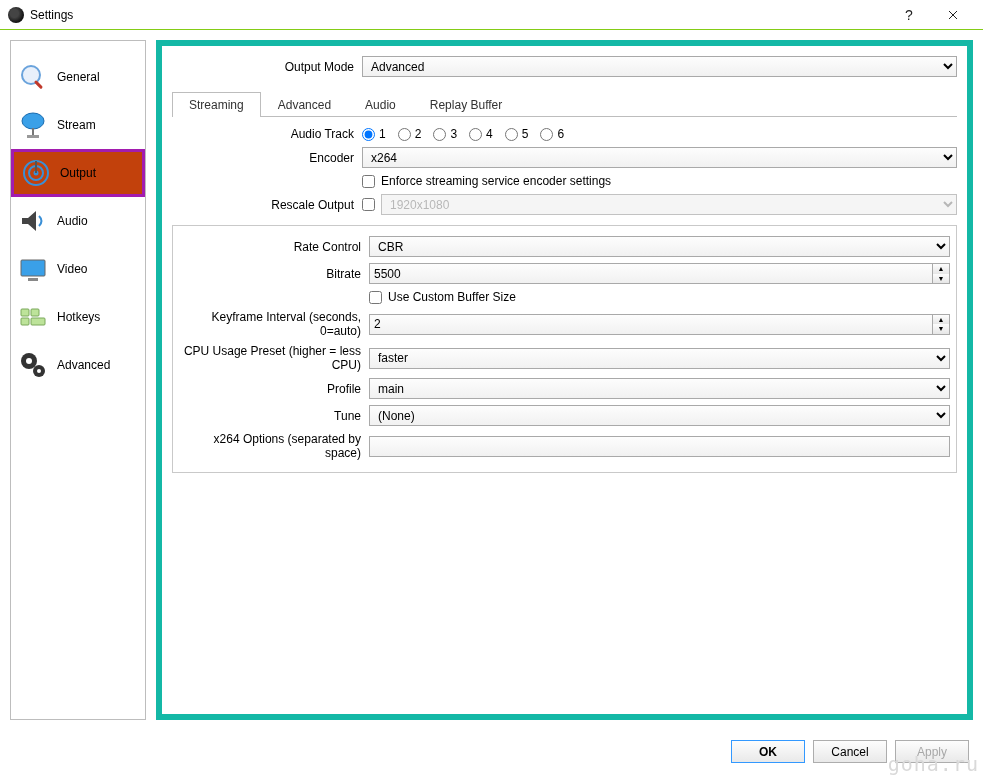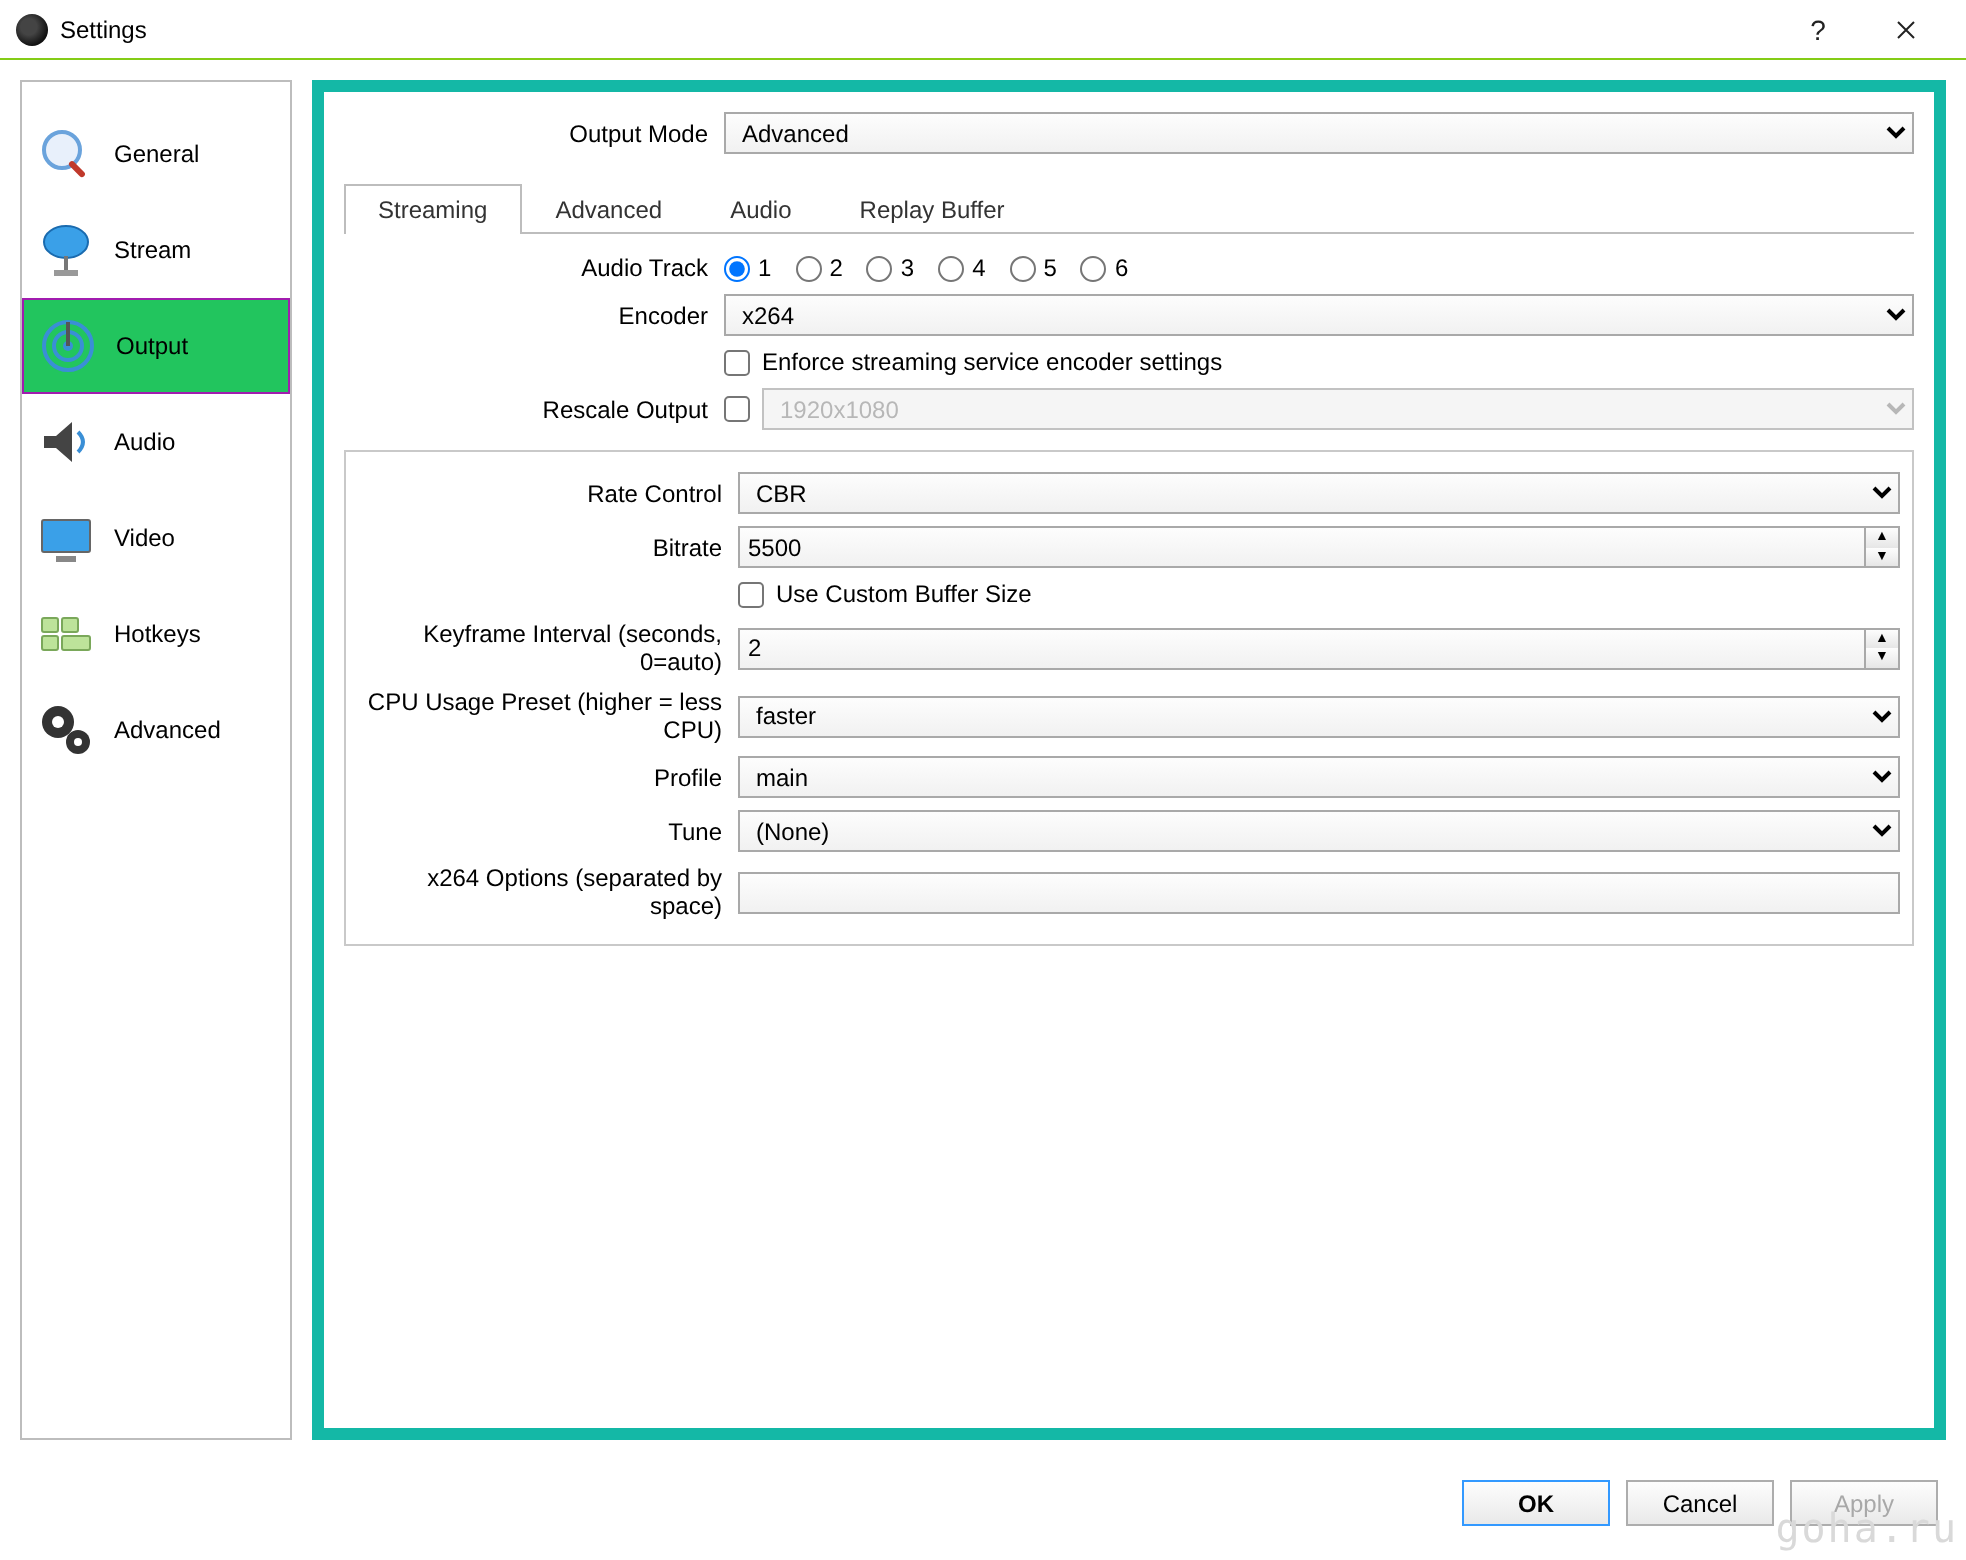--- a/index.html
+++ b/index.html
@@ -11,21 +11,21 @@
   .title-text { flex: 0 0 auto; }
   .title-spacer { flex: 1; }
   .title-btn { width: 44px; height: 28px; display: flex; align-items: center; justify-content: center; color: #222; }
   .title-btn.help { font-size: 14px; }
   .title-btn.close { font-size: 14px; }
 
   
   .main { display: flex; height: 700px; padding: 10px; gap: 10px; }
   .sidebar { width: 136px; border: 1px solid #bdbdbd; background: #fff; padding-top: 12px; }
   .side-item { height: 48px; display: flex; align-items: center; gap: 8px; padding: 0 6px; cursor: default; }
-  .side-item.selected { background: #22c55e; border: 1px solid #a21caf; }
+  .side-item.selected { background: #c2410c; border: 3px solid #a21caf; }
   .side-icon { width: 32px; height: 32px; display: flex; align-items: center; justify-content: center; }
 
   
   .content { flex: 1; border: 6px solid #14b8a6; background: #fff; padding: 10px 10px 10px 10px; display: flex; flex-direction: column; }
   .row { display: flex; align-items: center; margin-bottom: 6px; }
   .row-label { width: 190px; text-align: right; padding-right: 8px; }
   .row-control { flex: 1; display: flex; align-items: center; gap: 6px; }
   
   select, input[type="text"] { width: 100%; height: 21px; border: 1px solid #a9a9a9; background: linear-gradient(#fdfdfd, #f1f1f1); padding: 0 4px; font-size: 12px; }
   select:disabled, input:disabled { background: #f2f2f2; color: #9a9a9a; }

